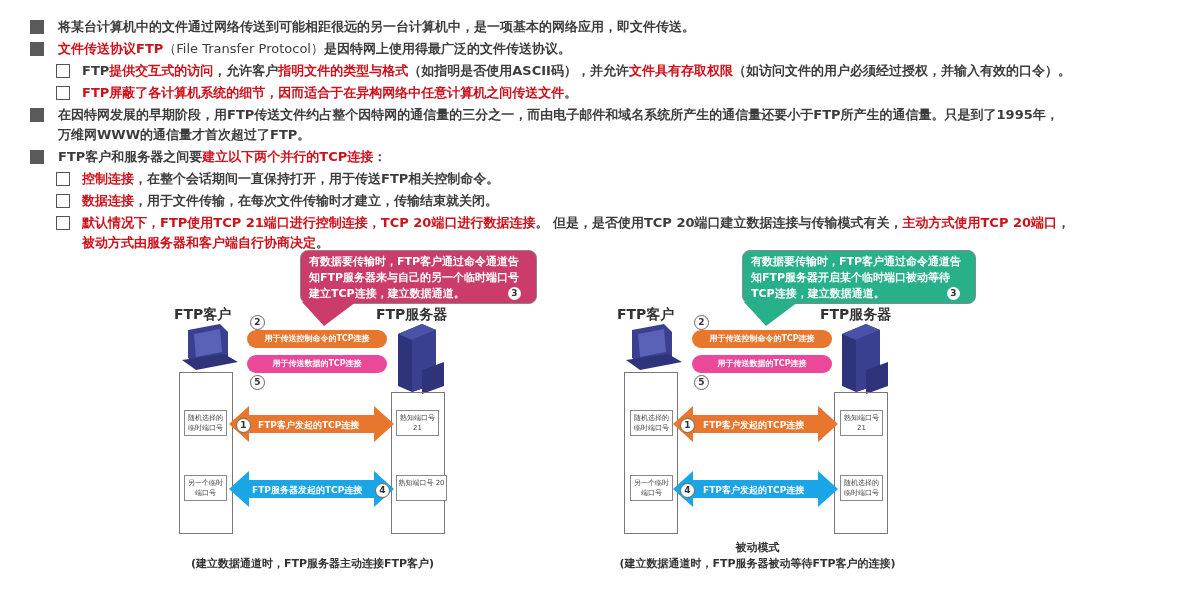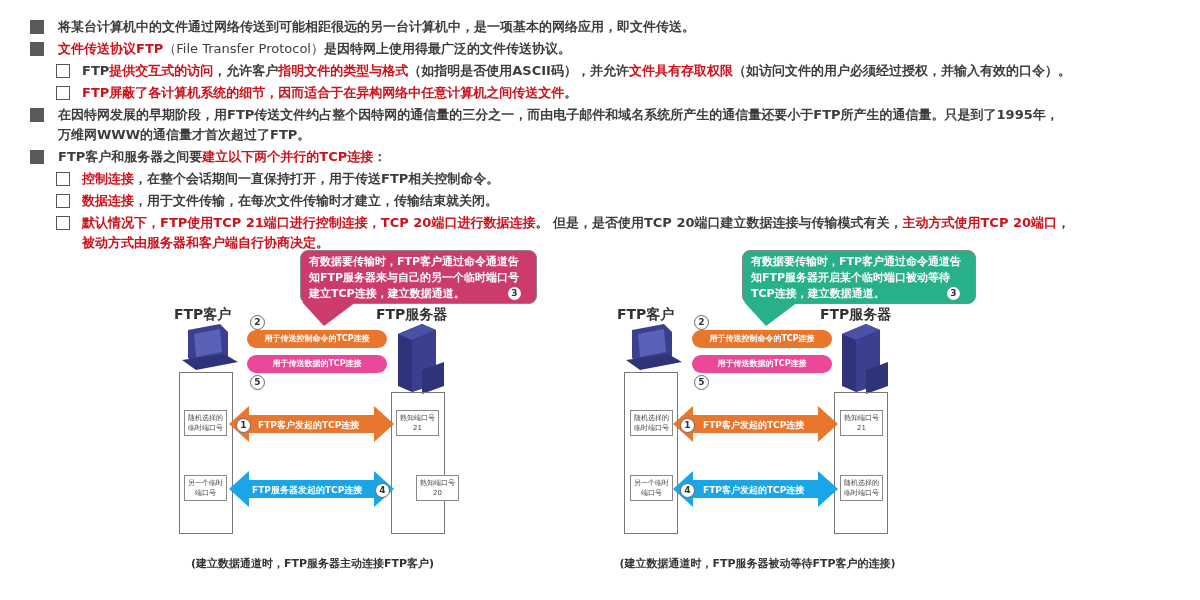--- a/index.html
+++ b/index.html
@@ -81,21 +81,21 @@
   <div class="pill orange" style="left:247px;top:330px;width:140px;">用于传送控制命令的TCP连接</div>
   <div class="pill blue" style="left:247px;top:355px;width:140px;">用于传送数据的TCP连接</div>
   <div class="circ" style="left:250px;top:375px;">5</div>
 
   <div class="col" style="left:179px;top:372px;width:52px;height:160px;"></div>
   <div class="col" style="left:391px;top:392px;width:52px;height:140px;"></div>
 
   <div class="portbox" style="left:184px;top:410px;width:43px;height:26px;">随机选择的临时端口号</div>
   <div class="portbox" style="left:184px;top:475px;width:43px;height:26px;">另一个临时端口号</div>
   <div class="portbox" style="left:396px;top:410px;width:43px;height:26px;">熟知端口号 21</div>
-  <div class="portbox" style="left:416px;top:475px;width:43px;height:26px;">熟知端口号 20</div>
+  <div class="portbox" style="left:396px;top:475px;width:51px;height:26px;">熟知端口号 20</div>
 
   <svg style="position:absolute;left:229px;top:406px;" width="165" height="36">
     <polygon points="0,18 20,0 20,9 145,9 145,0 165,18 145,36 145,27 20,27 20,36" fill="#e8762d"></polygon>
   </svg>
   <div class="circ" style="left:236px;top:418px;">1</div>
   <div class="arrow-text" style="left:258px;top:419px;">FTP客户发起的TCP连接</div>
 
   <svg style="position:absolute;left:229px;top:471px;" width="165" height="36">
     <polygon points="0,18 20,0 20,9 145,9 145,0 165,18 145,36 145,27 20,27 20,36" fill="#1aa6e6"></polygon>
   </svg>
@@ -147,14 +147,15 @@
   </svg>
   <div class="circ" style="left:680px;top:418px;">1</div>
   <div class="arrow-text" style="left:703px;top:419px;">FTP客户发起的TCP连接</div>
 
   <svg style="position:absolute;left:673px;top:471px;" width="165" height="36">
     <polygon points="0,18 20,0 20,9 145,9 145,0 165,18 145,36 145,27 20,27 20,36" fill="#1aa6e6"></polygon>
   </svg>
   <div class="circ" style="left:680px;top:483px;">4</div>
   <div class="arrow-text" style="left:703px;top:484px;">FTP客户发起的TCP连接</div>
 
+  <div class="caption" style="left:600px;top:540px;width:315px;">被动模式</div>
   <div class="caption" style="left:600px;top:556px;width:315px;">(建立数据通道时，FTP服务器被动等待FTP客户的连接)</div>
 </div>
 
 </body></html>

